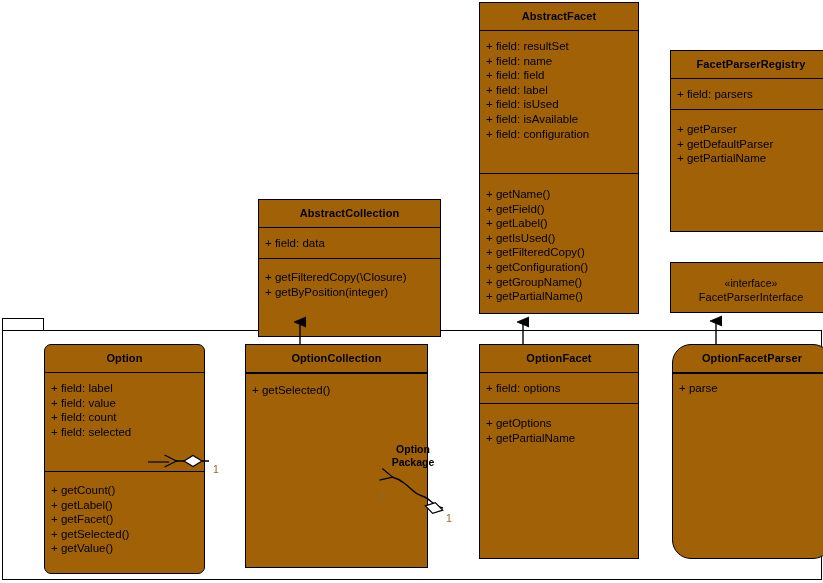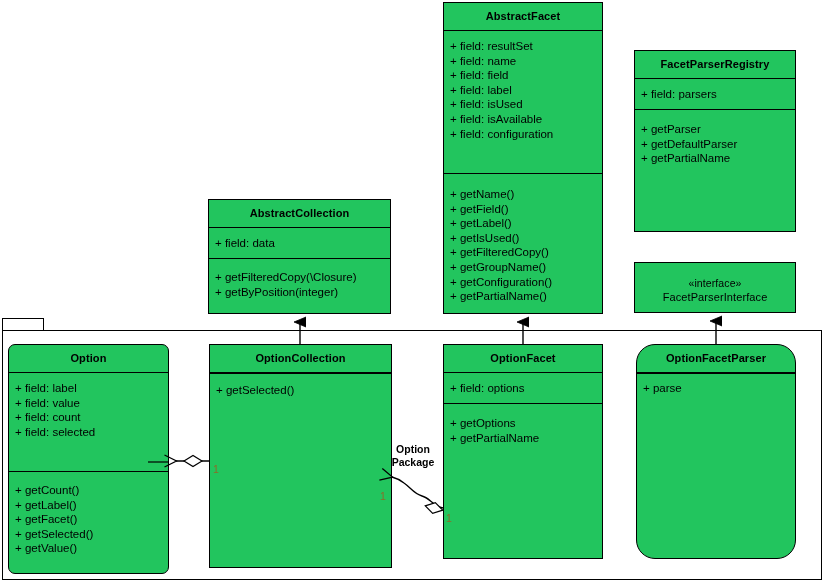--- a/index.html
+++ b/index.html
@@ -17,21 +17,22 @@
     height: 583px;
     background: #ffffff;
     overflow: hidden;
   }
 
   
   .uml-class {
     position: absolute;
     box-sizing: border-box;
     border: 1.5px solid #000;
-    background: #22c55e;
+    background: #a16207;
+    margin-left: 36px;
   }
   .cls-title {
     box-sizing: border-box;
     text-align: center;
     font-size: 11px;
     font-weight: bold;
     color: #000;
     padding: 7px 4px 7px 4px;
     line-height: 13px;
     letter-spacing: 0.1px;
@@ -130,22 +131,22 @@
       <div class="member">+ field: isAvailable</div>
       <div class="member">+ field: configuration</div>
     </div>
     <div class="sep"></div>
     <div class="compartment" style="padding-top:13px;">
       <div class="member">+ getName()</div>
       <div class="member">+ getField()</div>
       <div class="member">+ getLabel()</div>
       <div class="member">+ getIsUsed()</div>
       <div class="member">+ getFilteredCopy()</div>
+      <div class="member">+ getConfiguration()</div>
       <div class="member">+ getGroupName()</div>
-      <div class="member">+ getConfiguration()</div>
       <div class="member">+ getPartialName()</div>
     </div>
   </div>
 
   <div class="uml-class" style="left:634px; top:50px; width:162px; height:182px;">
     <div class="cls-title">FacetParserRegistry</div>
     <div class="sep"></div>
     <div class="compartment" style="height:30px;">
       <div class="member">+ field: parsers</div>
     </div>
@@ -157,21 +158,21 @@
     </div>
   </div>
 
   <div class="uml-class" style="left:634px; top:262px; width:162px; height:51px;">
     <div class="cls-title iface">
       <span class="stereo">«interface»</span>
       <span class="iname">FacetParserInterface</span>
     </div>
   </div>
 
-  <div class="uml-class" style="left:208px; top:199px; width:183px; height:115px;">
+  <div class="uml-class" style="left:222px; top:199px; width:183px; height:138px;">
     <div class="cls-title">AbstractCollection</div>
     <div class="sep"></div>
     <div class="compartment" style="height:30px;">
       <div class="member">+ field: data</div>
     </div>
     <div class="sep"></div>
     <div class="compartment" style="padding-top:11px;">
       <div class="member">+ getFilteredCopy(\Closure)</div>
       <div class="member">+ getByPosition(integer)</div>
     </div>

